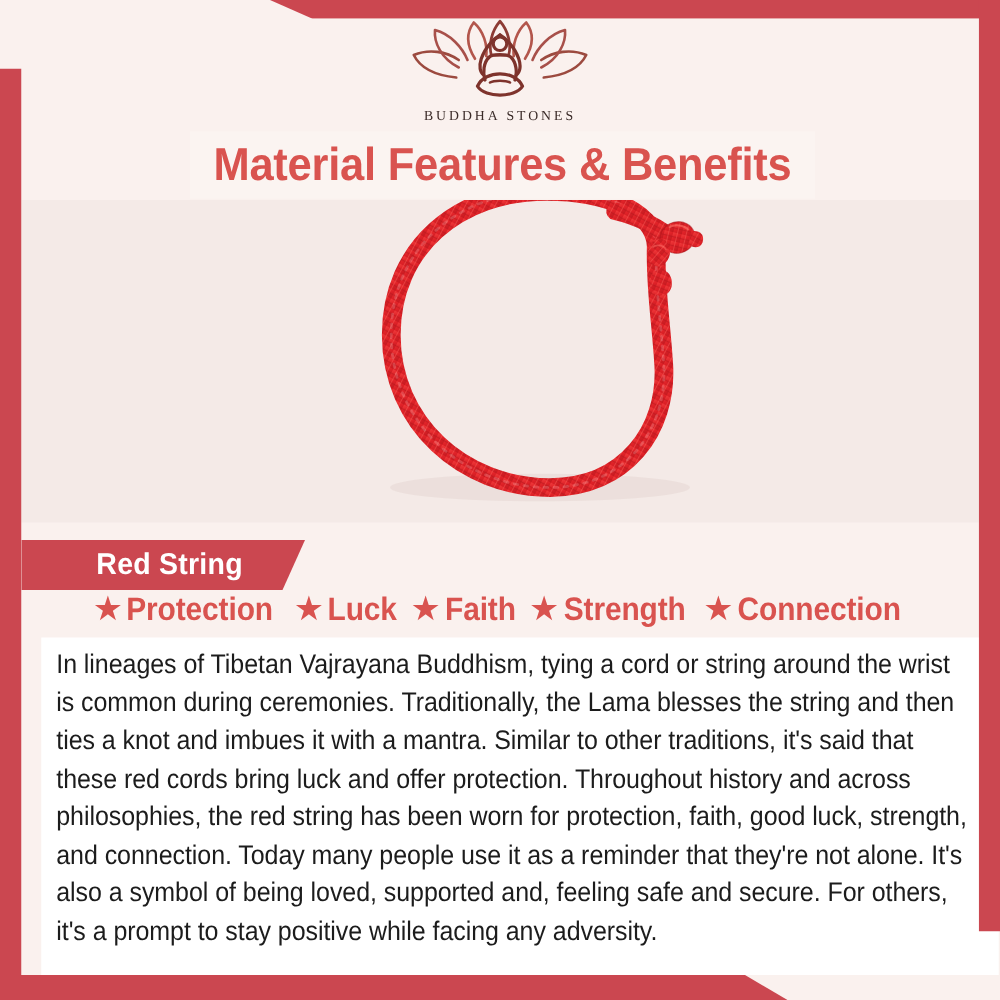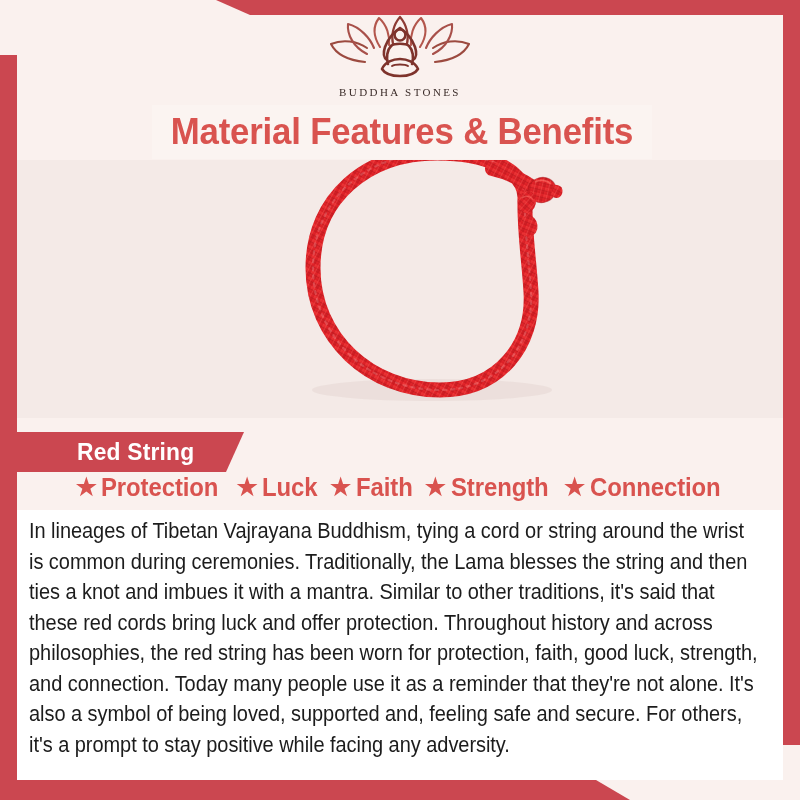--- a/index.html
+++ b/index.html
@@ -167,21 +167,21 @@
     color: #d9534f;
     transform: scaleX(0.92);
     transform-origin: left center;
     letter-spacing: -0.1px;
   }
 
   
   .body-panel {
     position: absolute;
     top: 510px;
-    left: 17px;
+    left: 33px;
     width: 766px;
     height: 270px;
     background: #ffffff;
     z-index: 3;
     padding: 6px 22px 0 12px;
     box-sizing: border-box;
   }
   .body-text {
     font-family: "Liberation Sans Narrow", "Liberation Sans", sans-serif;
     font-size: 21.5px;

